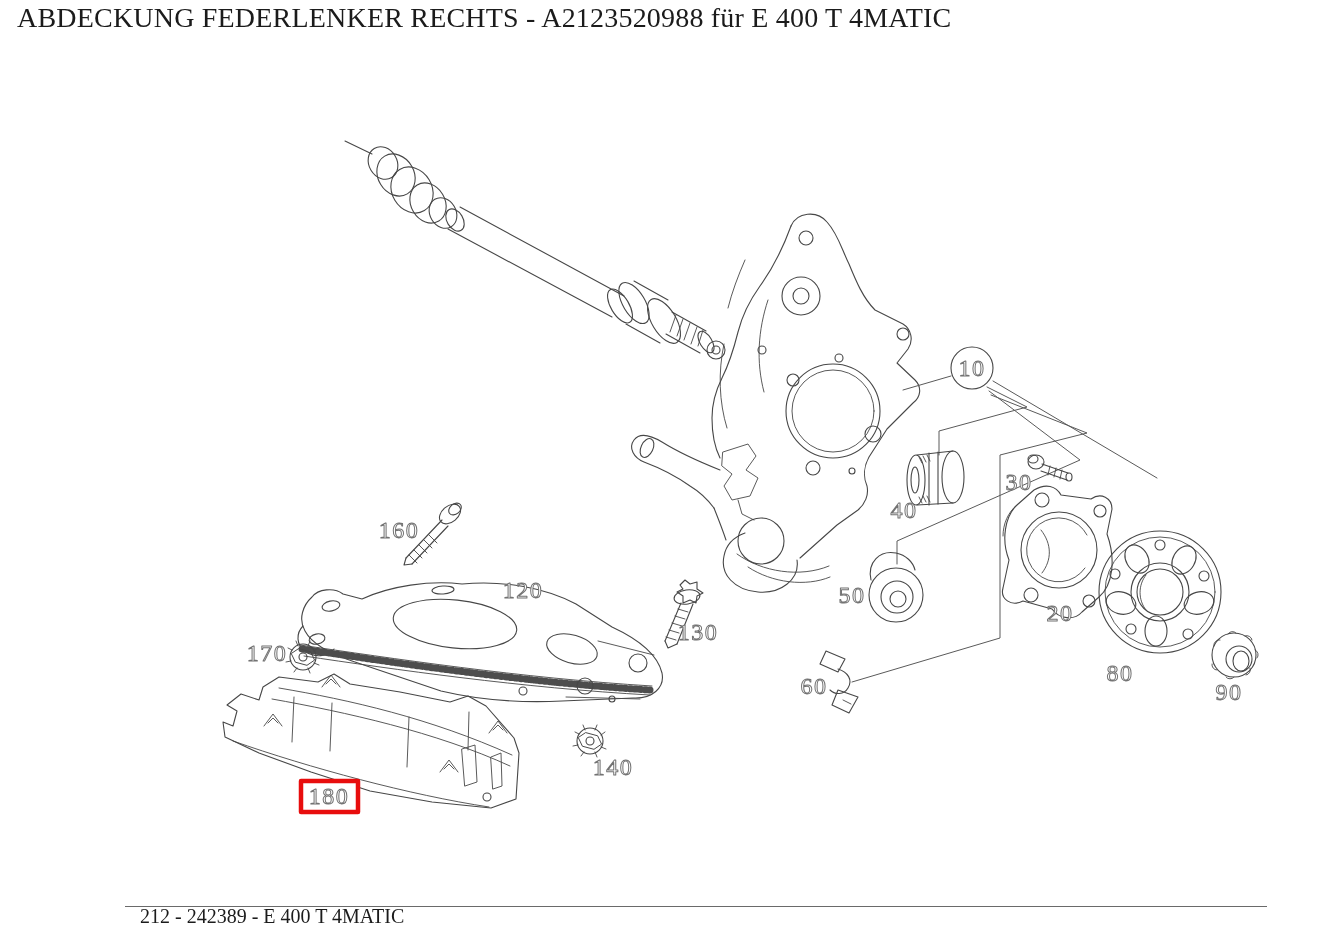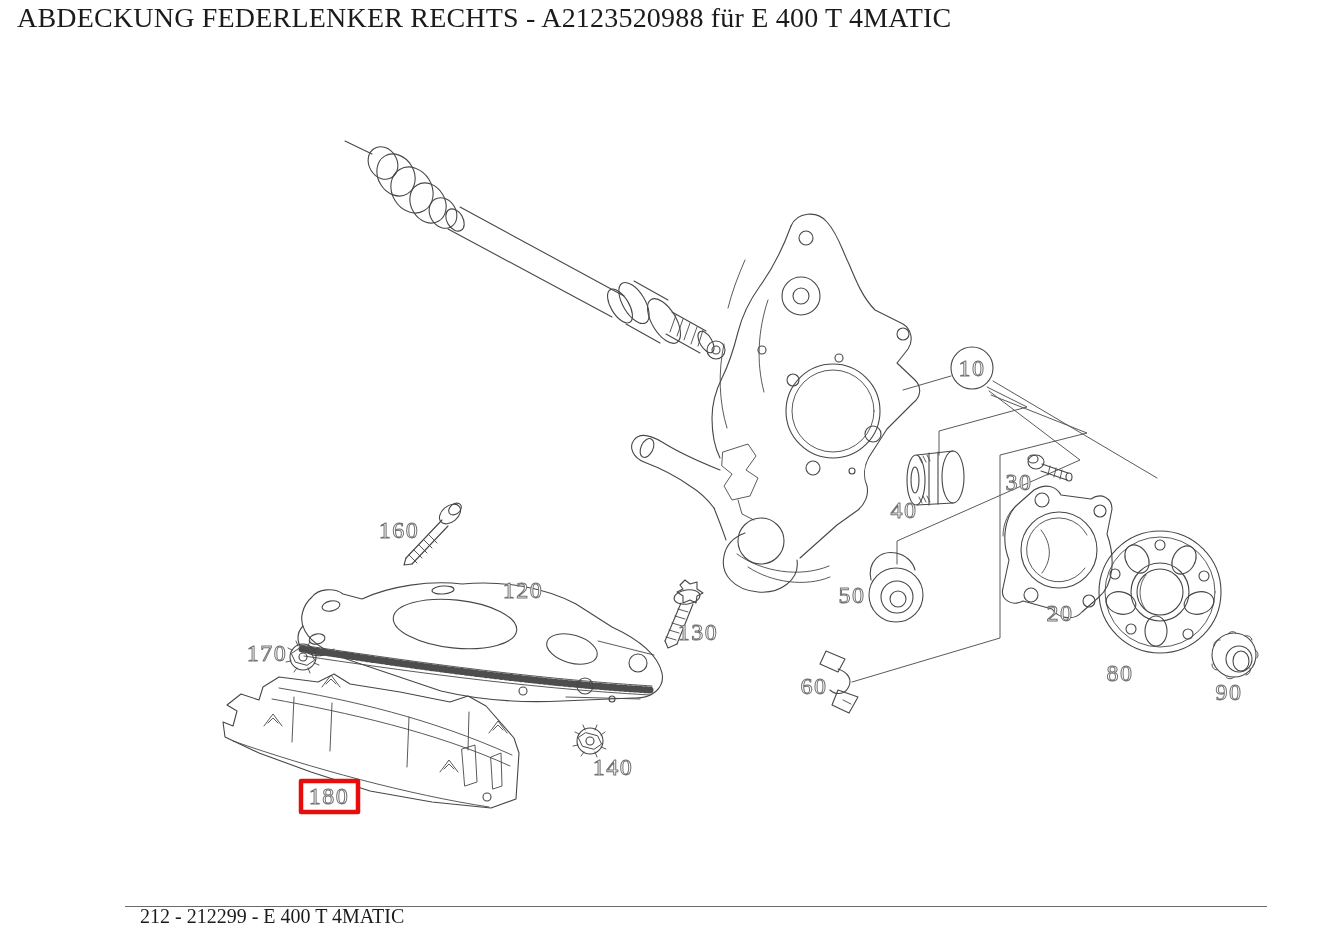--- a/index.html
+++ b/index.html
@@ -221,15 +221,15 @@
     <text class="plabel" x="814" y="694">60</text>
     <text class="plabel" x="1060" y="621">20</text>
     <text class="plabel" x="1120" y="681">80</text>
     <text class="plabel" x="1229" y="700">90</text>
 
     <rect class="hibox" x="301" y="781" width="57" height="31"></rect>
     <text class="plabel" x="329" y="804">180</text>
   </svg>
 
   <div id="footer-rule"></div>
-  <div id="footer-text">212 - 212299 - E 400 T 4MATIC</div>
+  <div id="footer-text">212 - 242389 - E 400 T 4MATIC</div>
 
 </div>
 
 </body></html>

